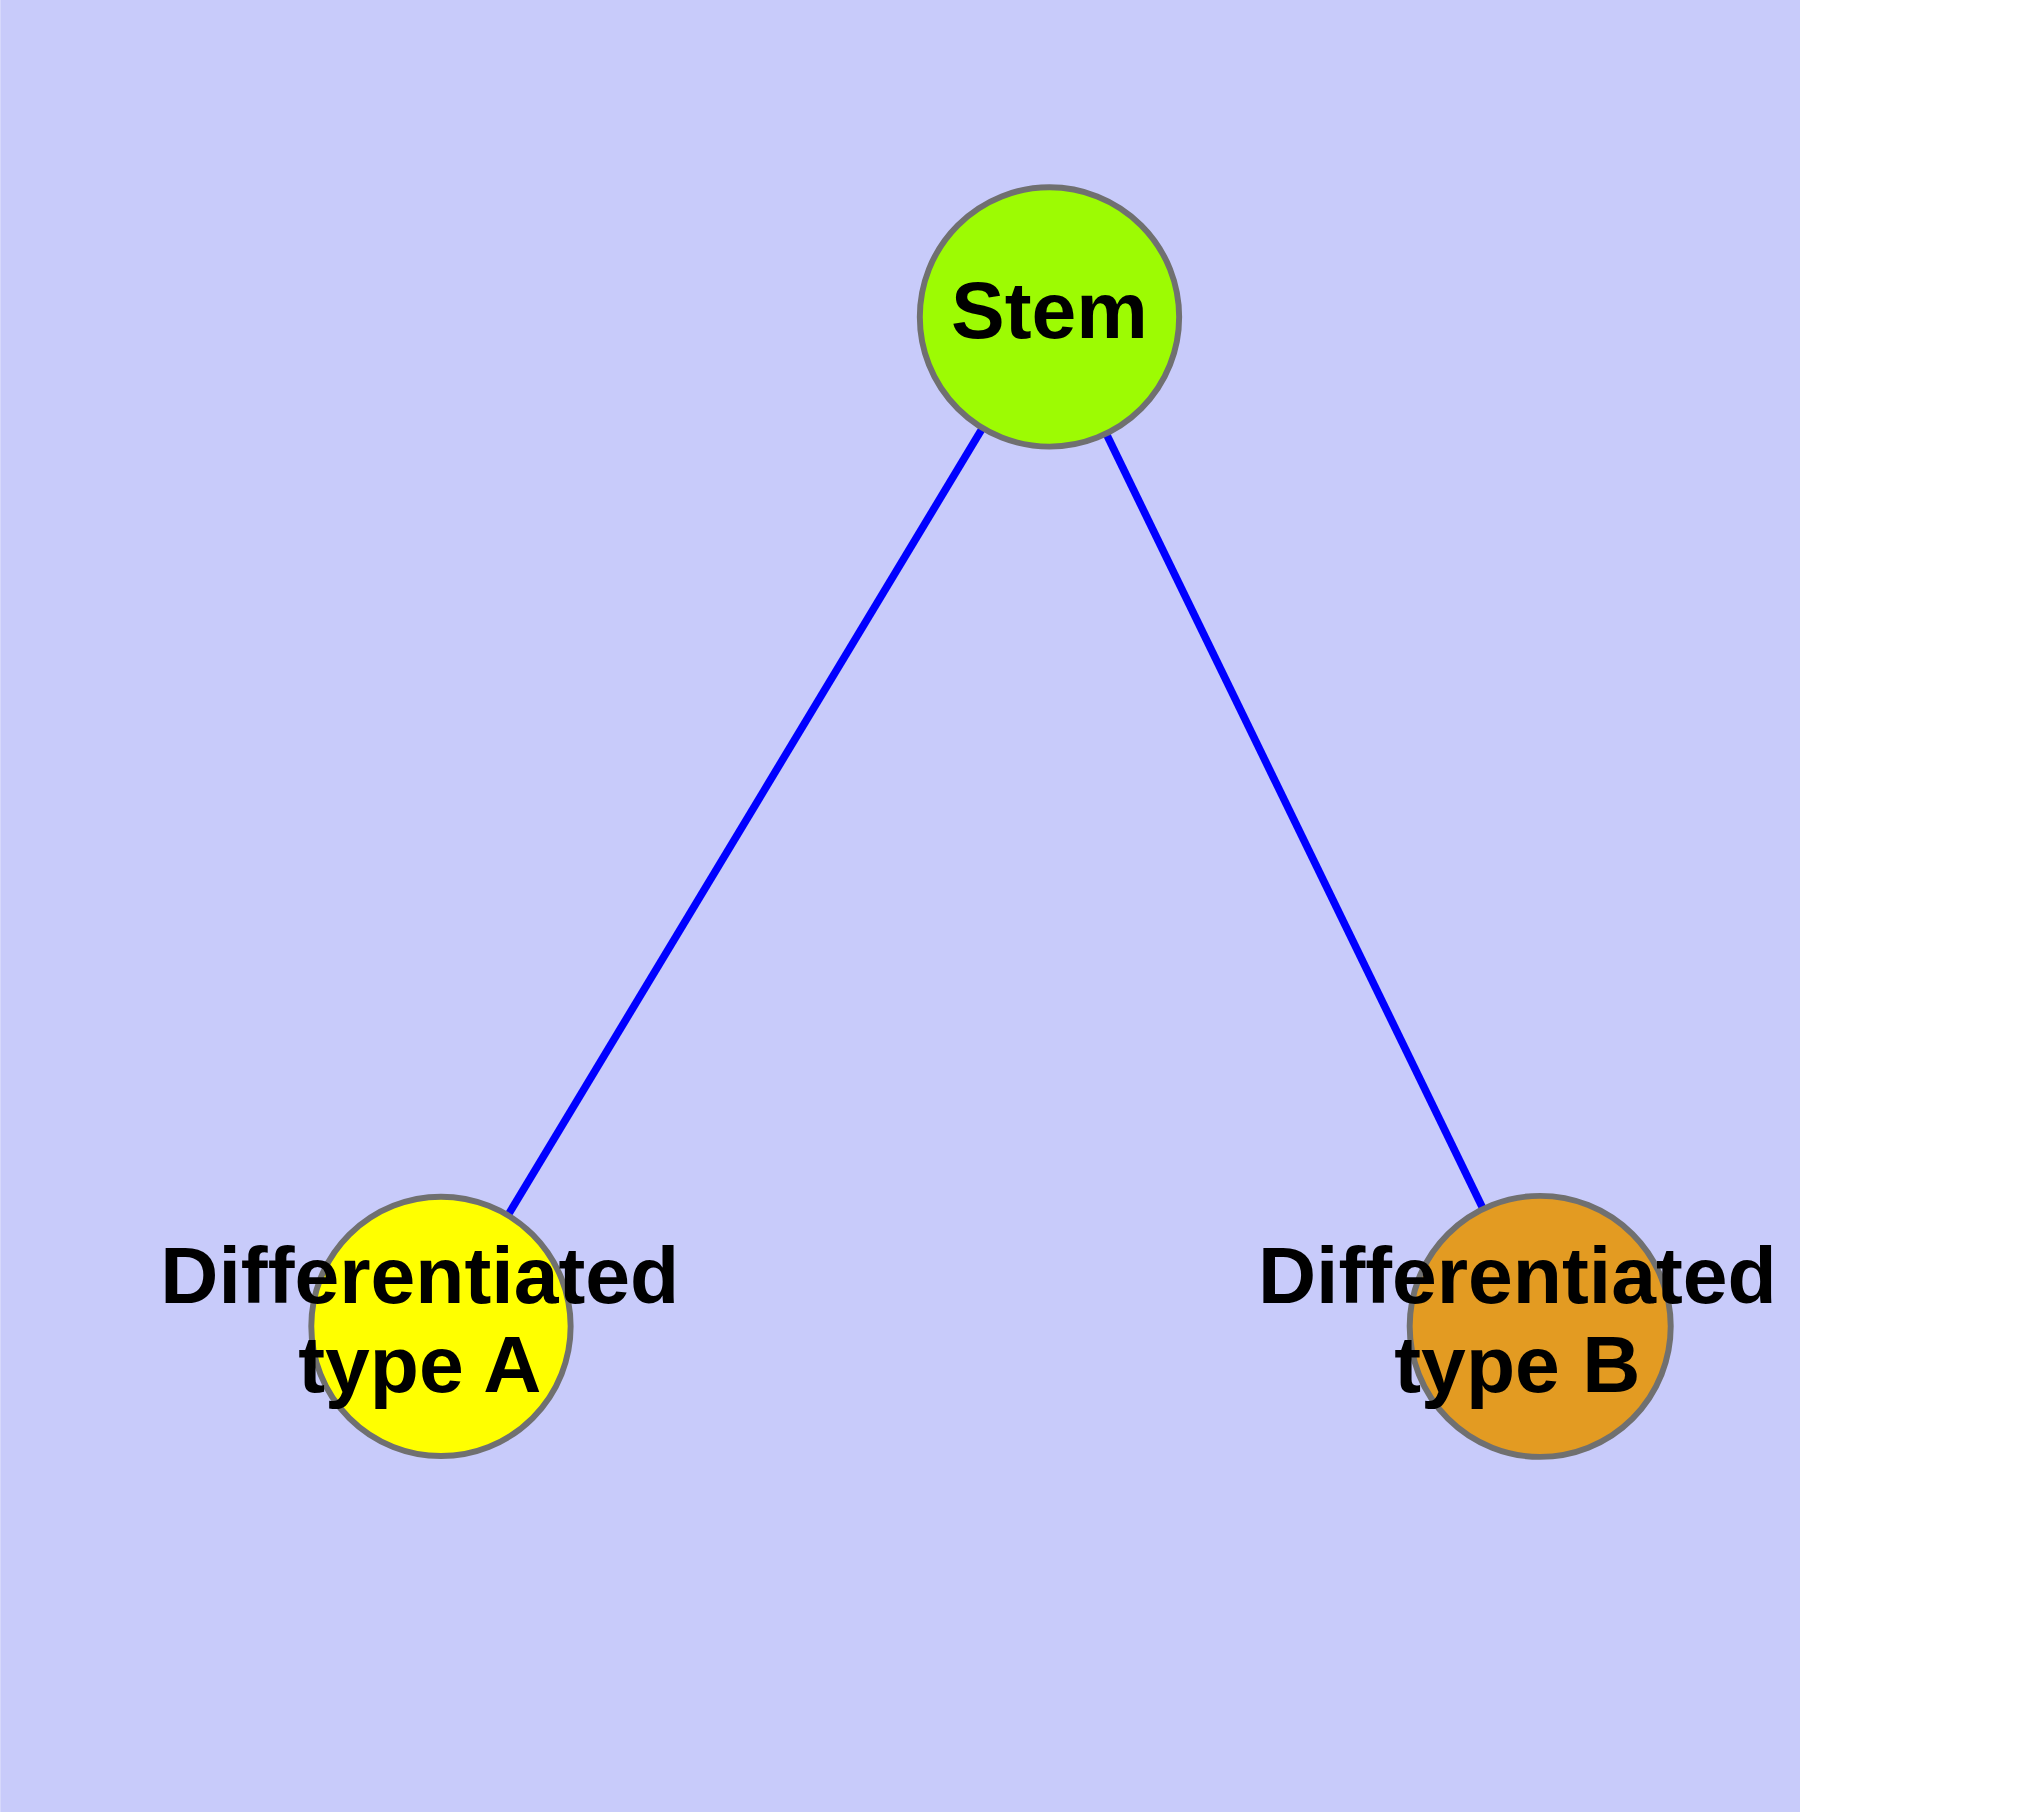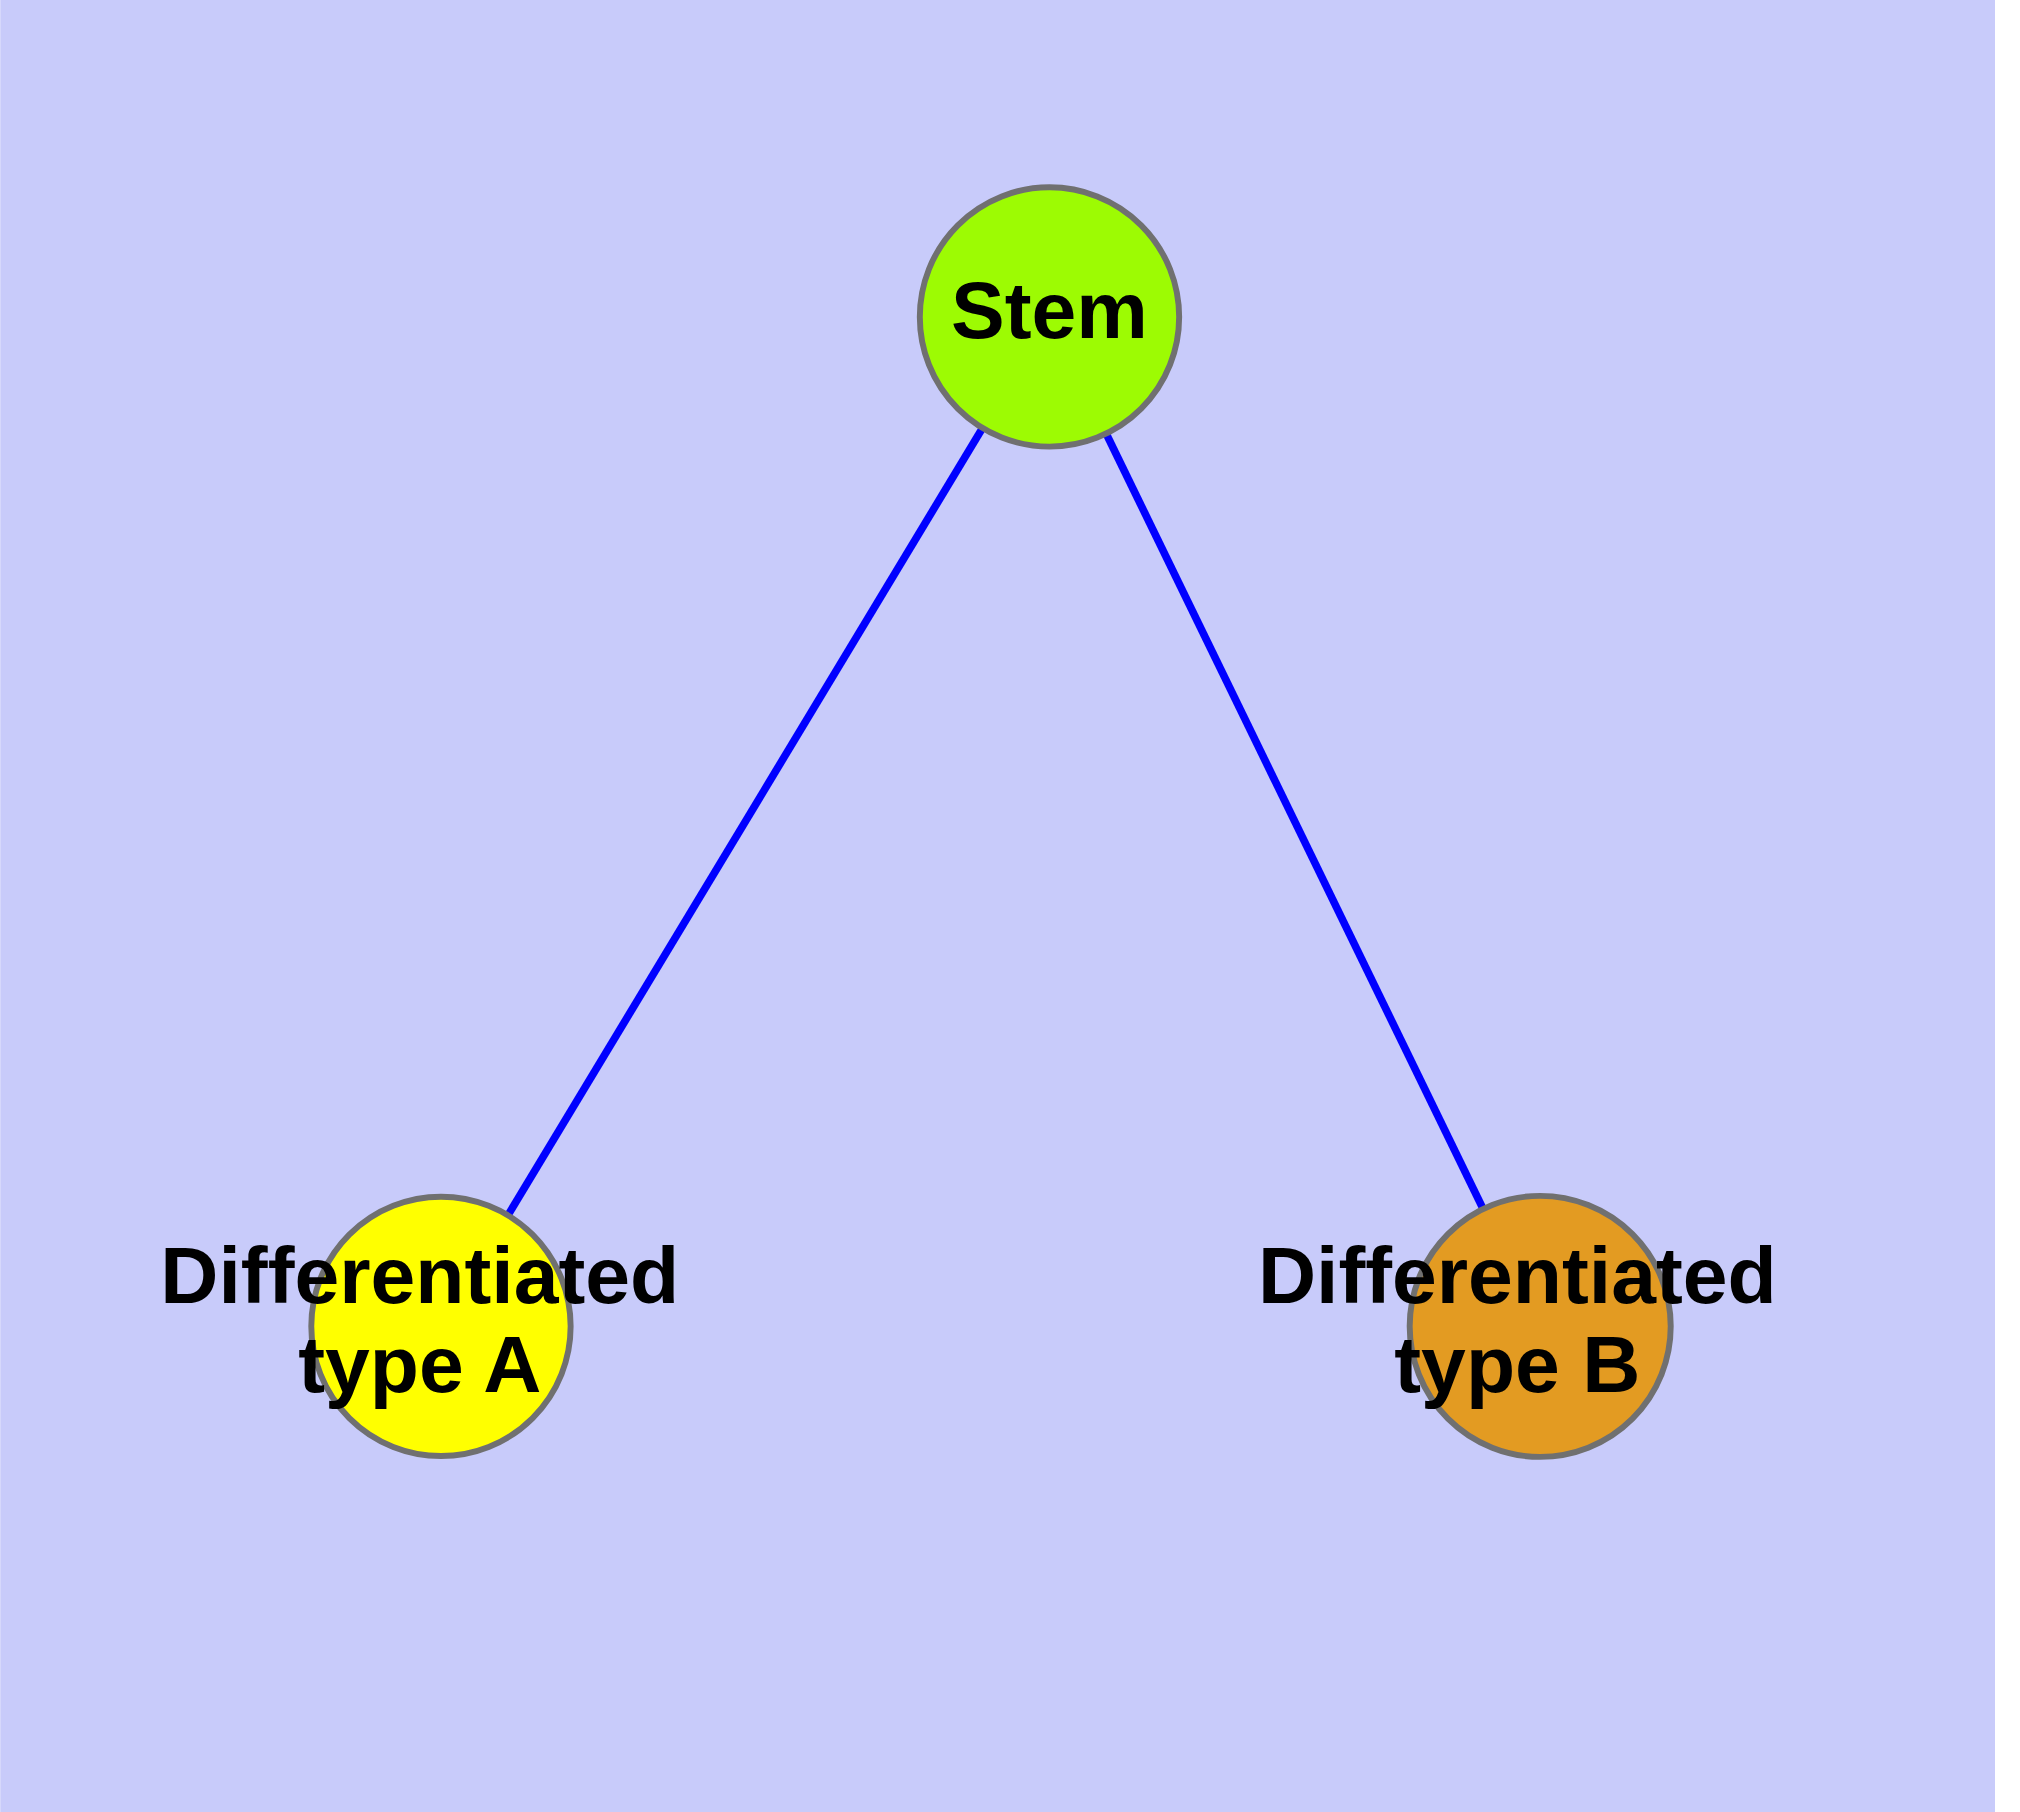--- a/index.html
+++ b/index.html
@@ -27,21 +27,21 @@
     font-family: "Liberation Sans", sans-serif;
     font-weight: bold;
     fill: #000000;
     text-anchor: middle;
     dominant-baseline: middle;
   }
 </style>
 </head>
 <body>
 
-<div id="stage" style="width: 1995px; height: 1812px;">
+<div id="stage" style="width: 1800px; height: 1812px;">
   <svg id="canvas" viewBox="0 0 2384 2138" xmlns="http://www.w3.org/2000/svg" style="width: 2021px; height: 1812px;">
 
     <rect id="bg-rect" x="0" y="0" width="2384" height="2138" fill="#C8CBFA"></rect>
 
     <g id="edges-layer">
       <line id="edge-stem-diff-a" x1="1238" y1="374" x2="520" y2="1565" stroke="#0000FF" stroke-width="9" stroke-linecap="butt"></line>
       <line id="edge-stem-diff-b" x1="1238" y1="374" x2="1817" y2="1565" stroke="#0000FF" stroke-width="9" stroke-linecap="butt"></line>
     </g>
 
     <g id="nodes-layer">

